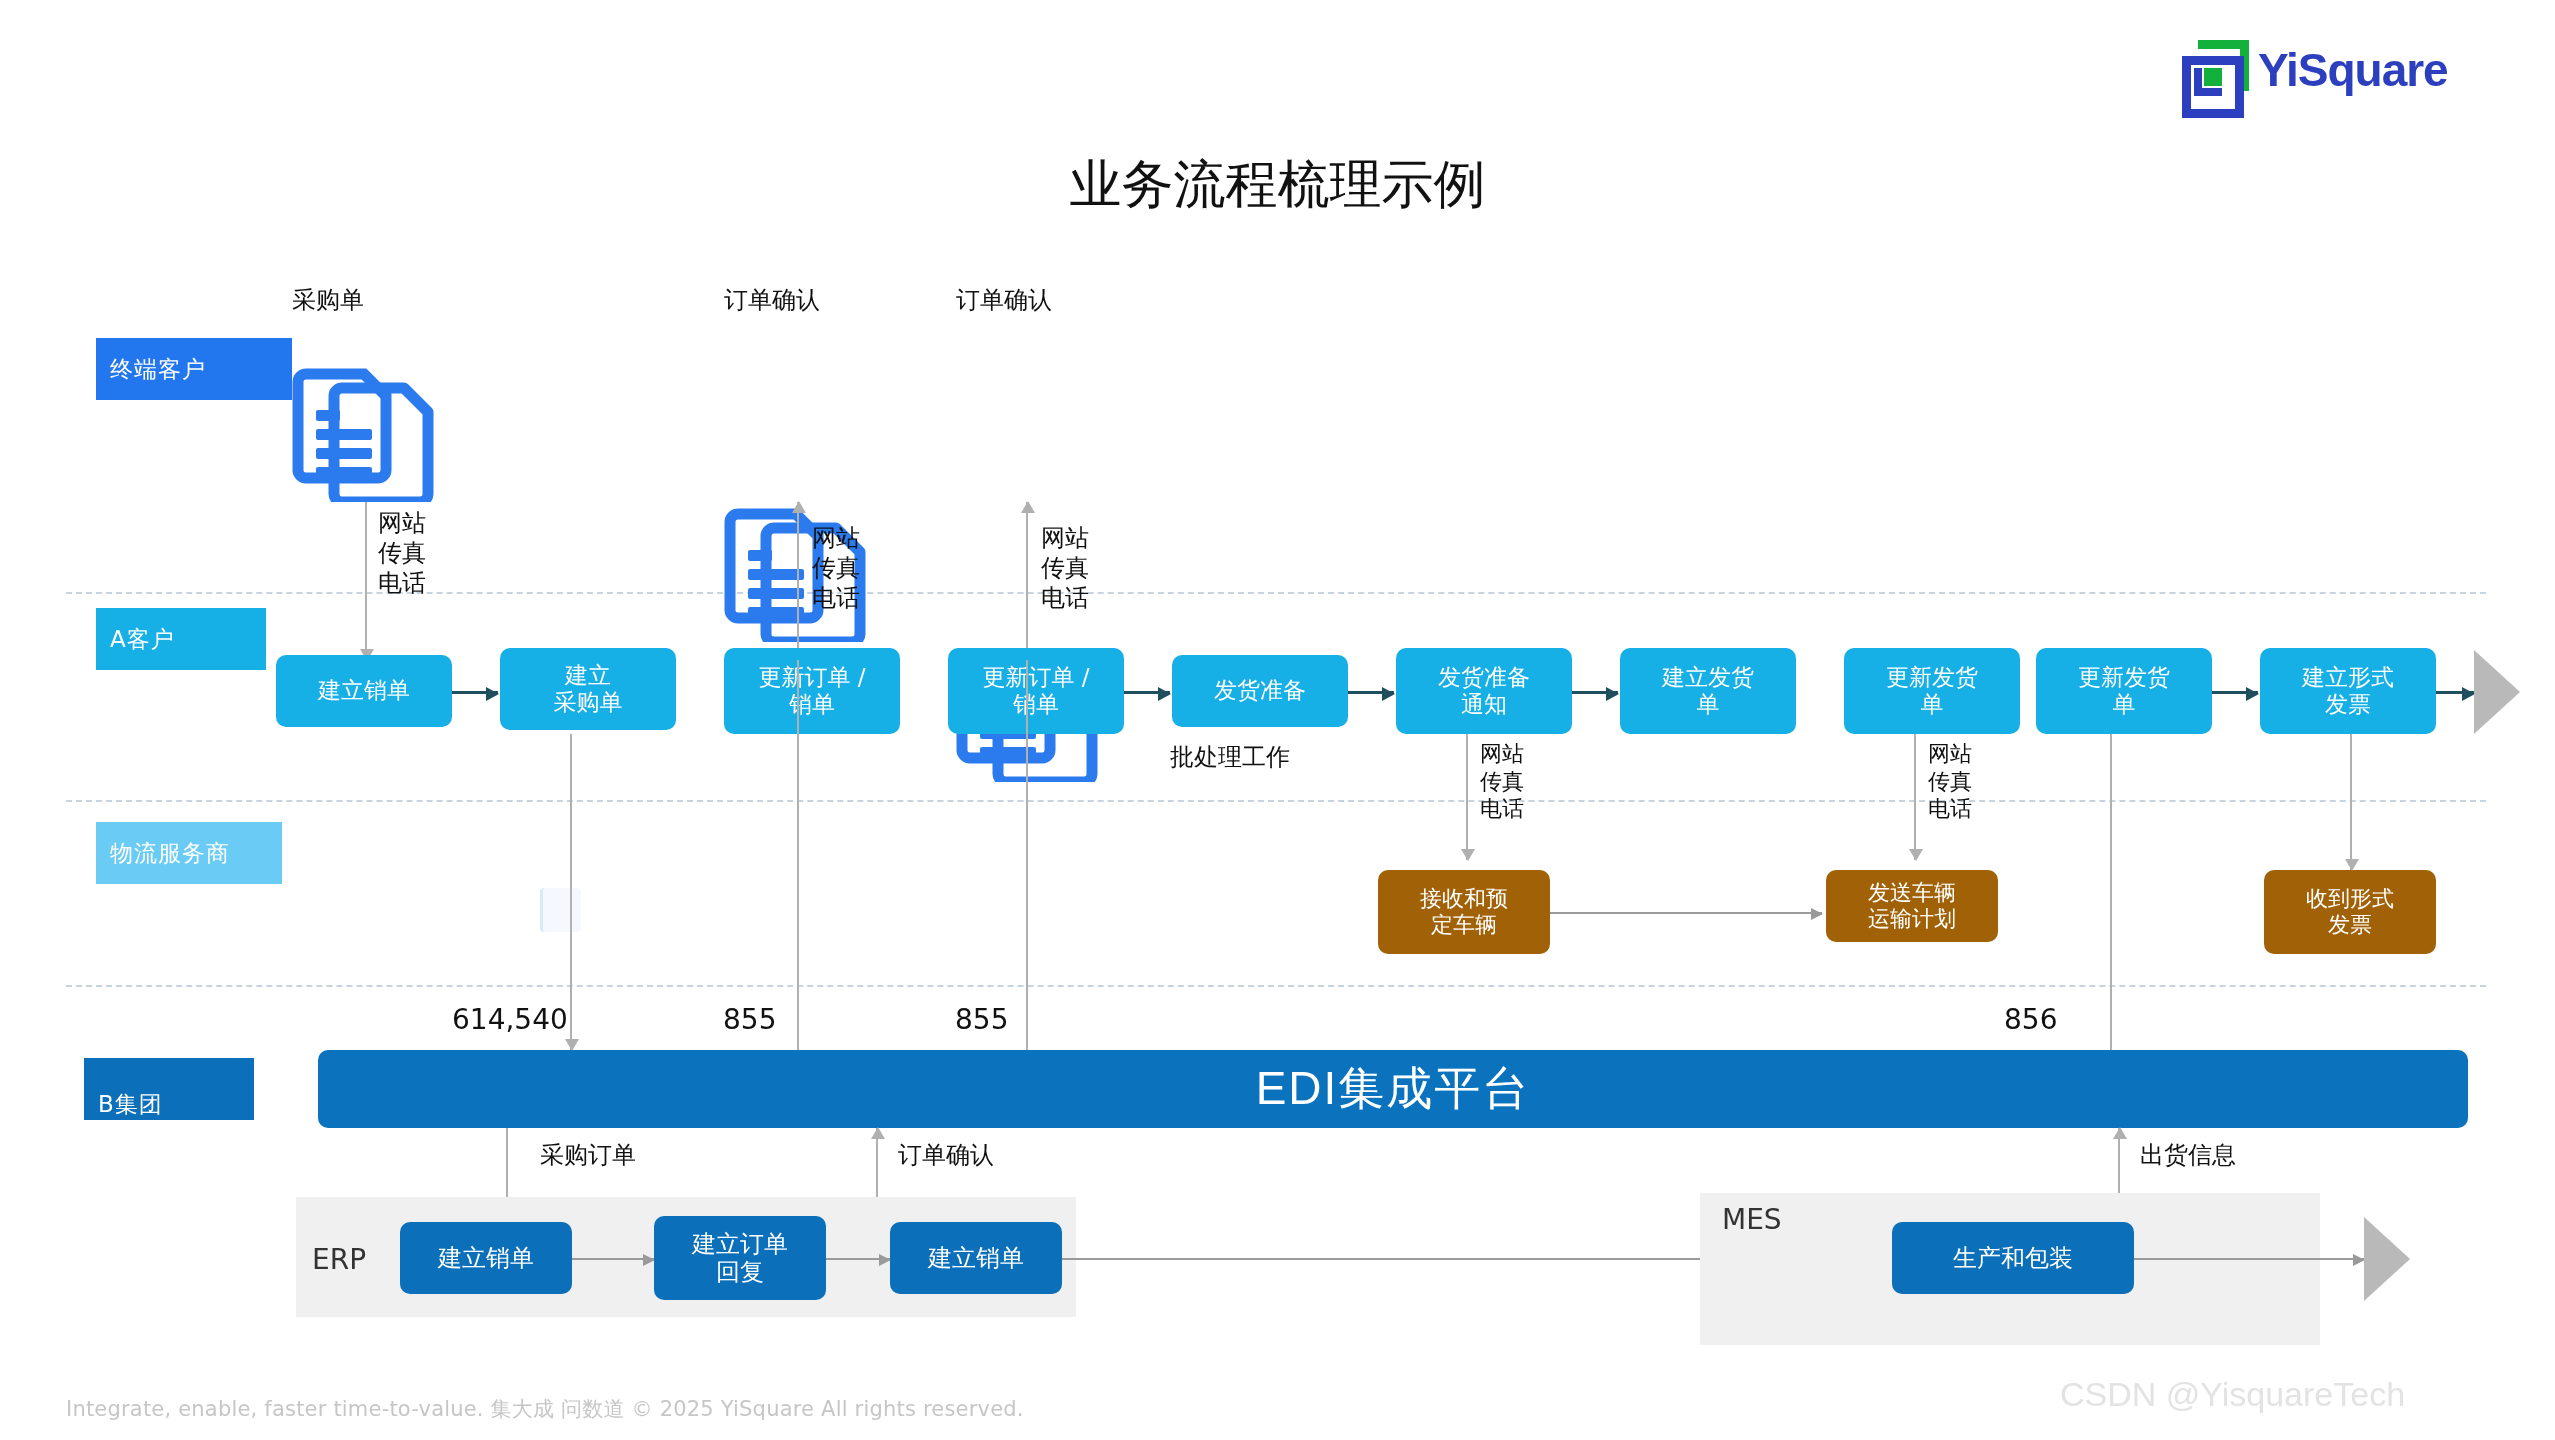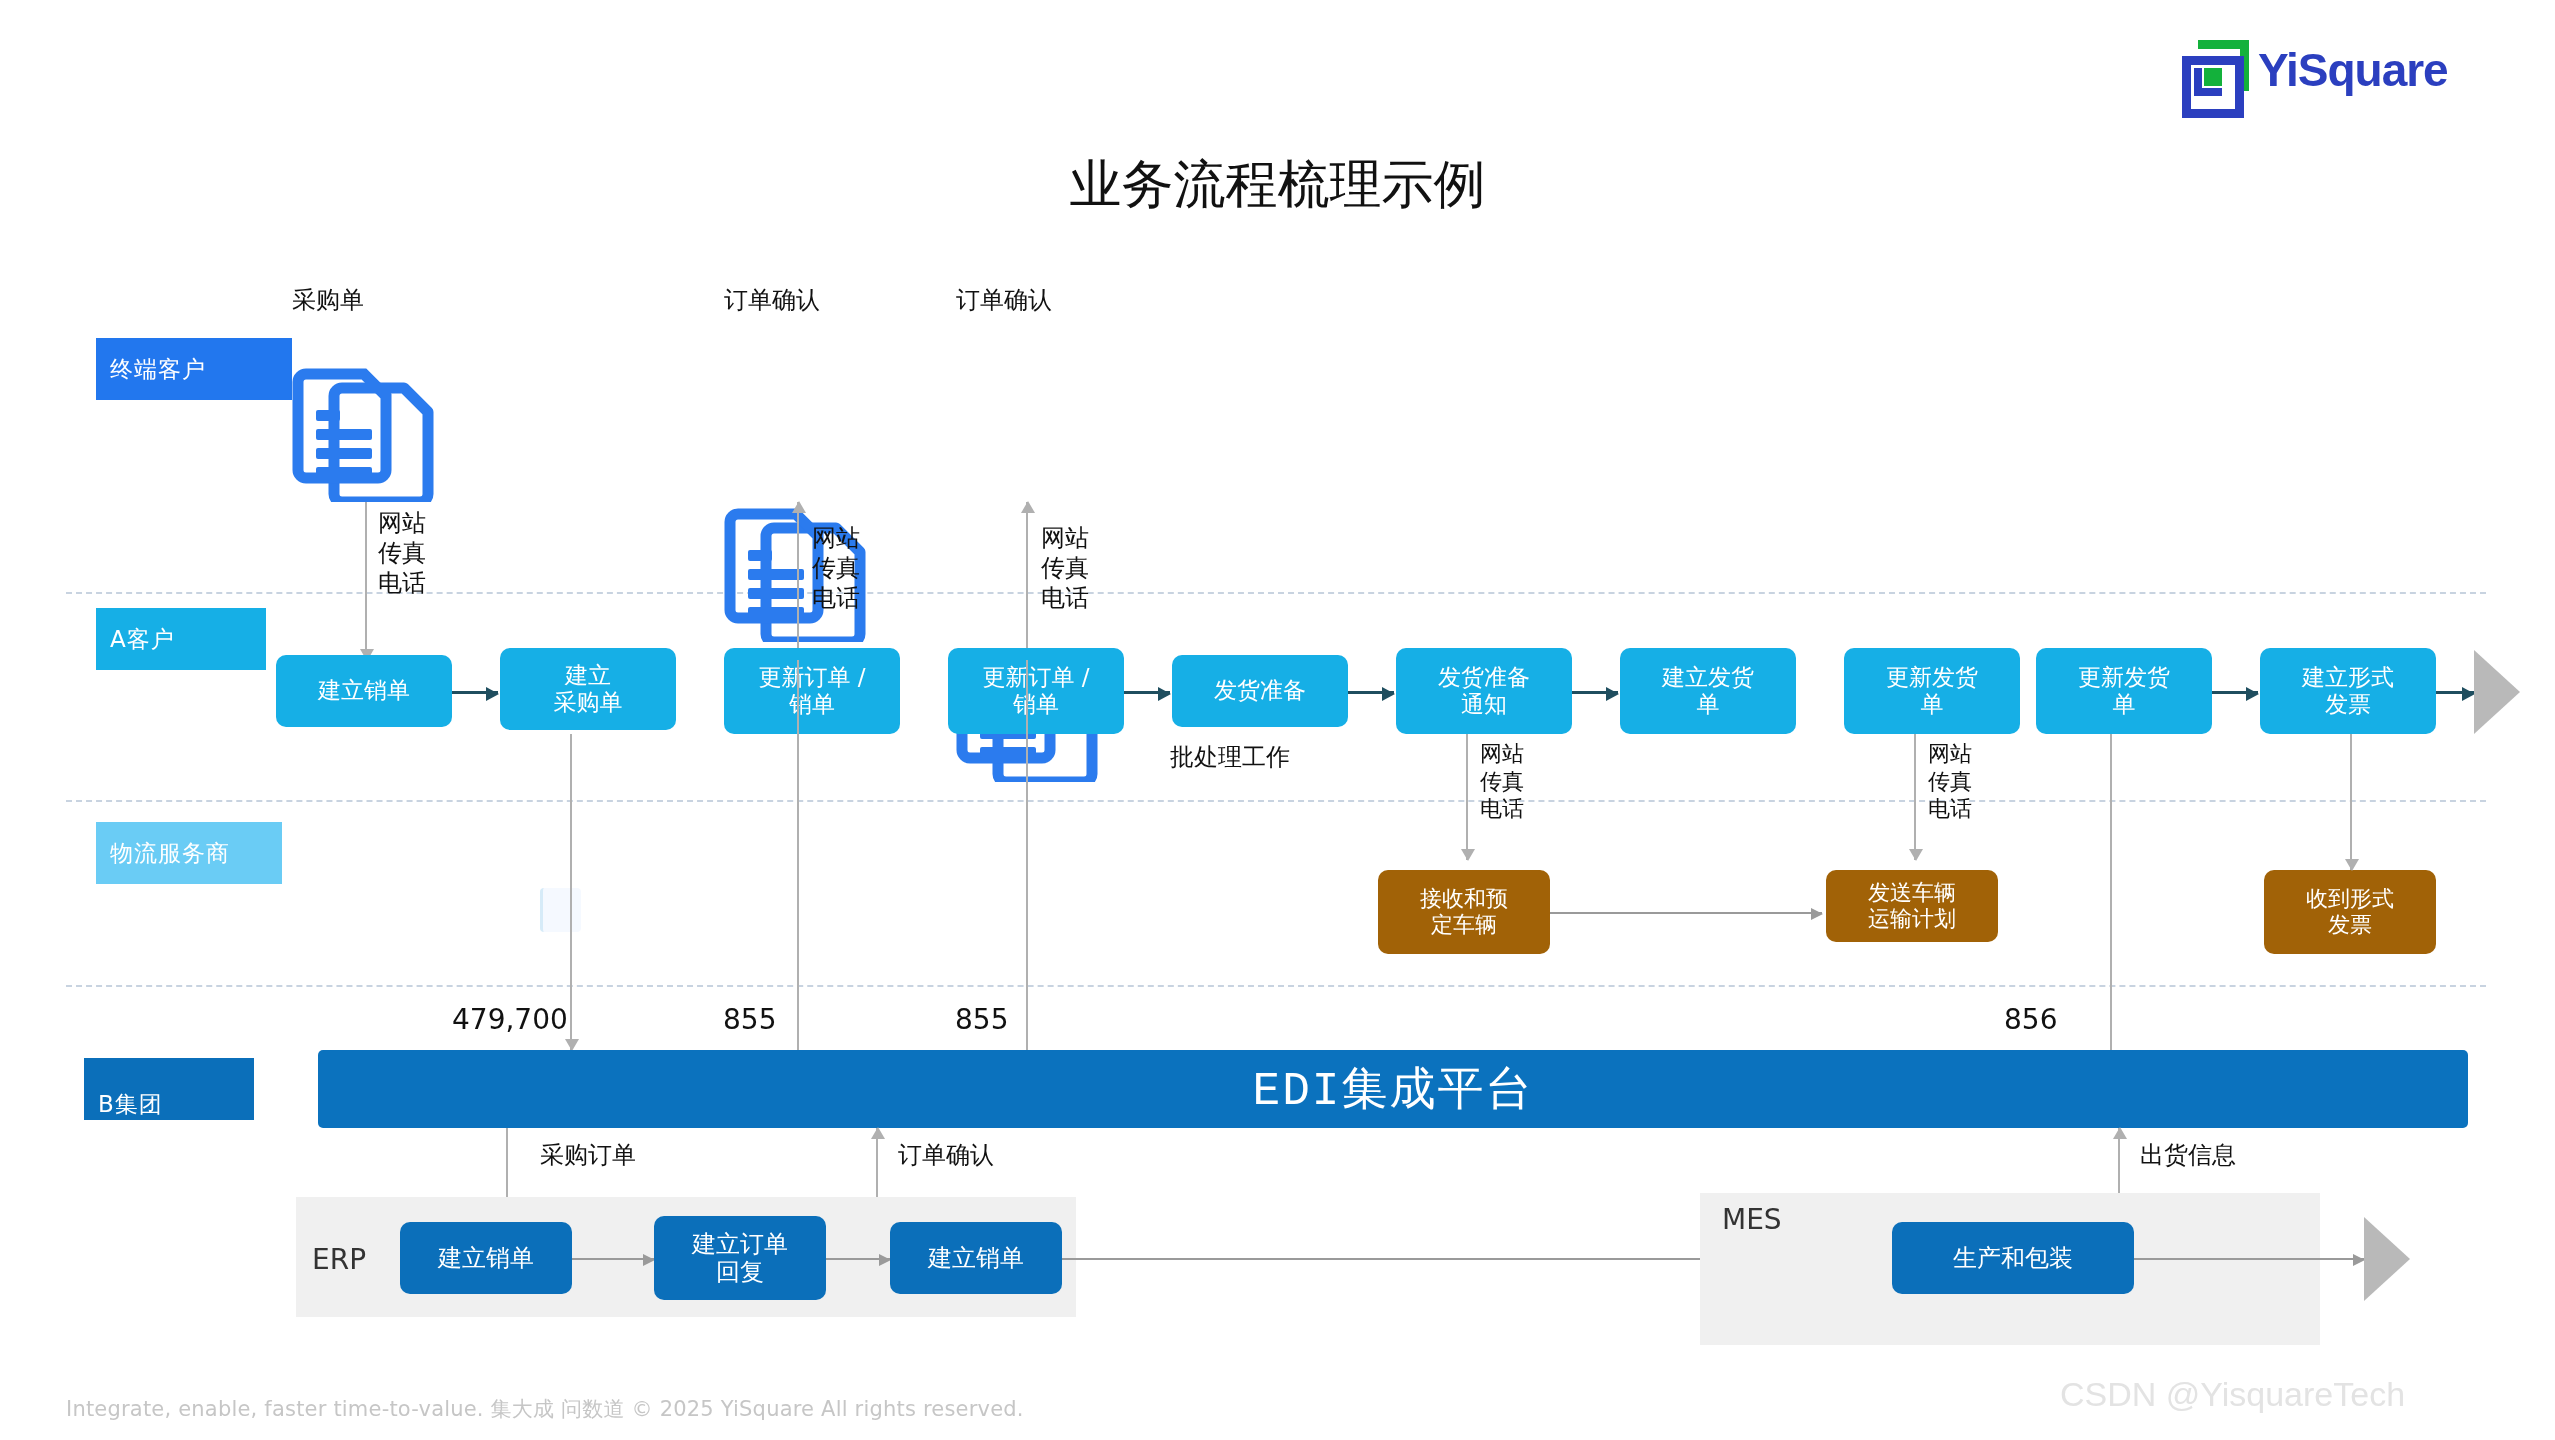--- a/index.html
+++ b/index.html
@@ -29,22 +29,22 @@
 
   
   .box{border-radius:10px;display:flex;align-items:center;justify-content:center;
        text-align:center;color:#fff;line-height:1.18;
        font-family:"DejaVu Sans","Liberation Sans",sans-serif;}
   .box.cyan{background:#16AFE6;font-size:23px;}
   .box.lightblue{background:#a16207;font-size:22px;}
   .box.deepblue{background:#0B6FBA;font-size:24px;}
 
   
-  #edibar{background:#0B72BE;border-radius:5px;display:flex;align-items:center;justify-content:center;
-          color:#fff;font-size:46px;font-family:Liberation Mono, monospace;letter-spacing:2px;}
+  #edibar{background:#0B72BE;border-radius:10px;display:flex;align-items:center;justify-content:center;
+          color:#fff;font-size:46px;font-family:Liberation Sans, sans-serif;letter-spacing:2px;}
 
   
   .syspanel{background:#f0f0f0;}
   .sysname{font-size:28px;color:#333;font-family:"DejaVu Sans","Liberation Sans",sans-serif;}
 
   
   .note{font-size:24px;color:#111;font-family:"DejaVu Sans","Liberation Sans",sans-serif;line-height:1.25;}
   .note.small{font-size:22px;}
   .num{font-size:28px;color:#111;font-family:"DejaVu Sans","Liberation Sans",sans-serif;}
 
@@ -223,21 +223,21 @@
 定车辆</div>
 <div class="abs grayarrow-h" style="left:1550px;top:912px;width:272px;"></div>
 
 <div class="abs box lightblue" style="left:1826px;top:870px;width:172px;height:72px;white-space:pre-line;">发送车辆
 运输计划</div>
 
 <div class="abs box lightblue" style="left:2264px;top:870px;width:172px;height:84px;white-space:pre-line;">收到形式
 发票</div>
 <div class="abs vline vdown" style="left:2350px;top:734px;height:136px;"></div>
 
-<div class="abs num" style="left:452px;top:1003px;">479,700</div>
+<div class="abs num" style="left:452px;top:1003px;">614,540</div>
 <div class="abs num" style="left:723px;top:1003px;">855</div>
 <div class="abs num" style="left:955px;top:1003px;">855</div>
 <div class="abs num" style="left:2004px;top:1003px;">856</div>
 
 <div class="abs vline vdown" style="left:570px;top:734px;height:316px;"></div>
 <div class="abs vline" style="left:797px;top:660px;height:390px;"></div>
 <div class="abs vline" style="left:1026px;top:660px;height:390px;"></div>
 <div class="abs vline" style="left:2110px;top:734px;height:316px;"></div>
 
 <div class="abs" id="edibar" style="left:318px;top:1050px;width:2150px;height:78px;">EDI集成平台</div>

